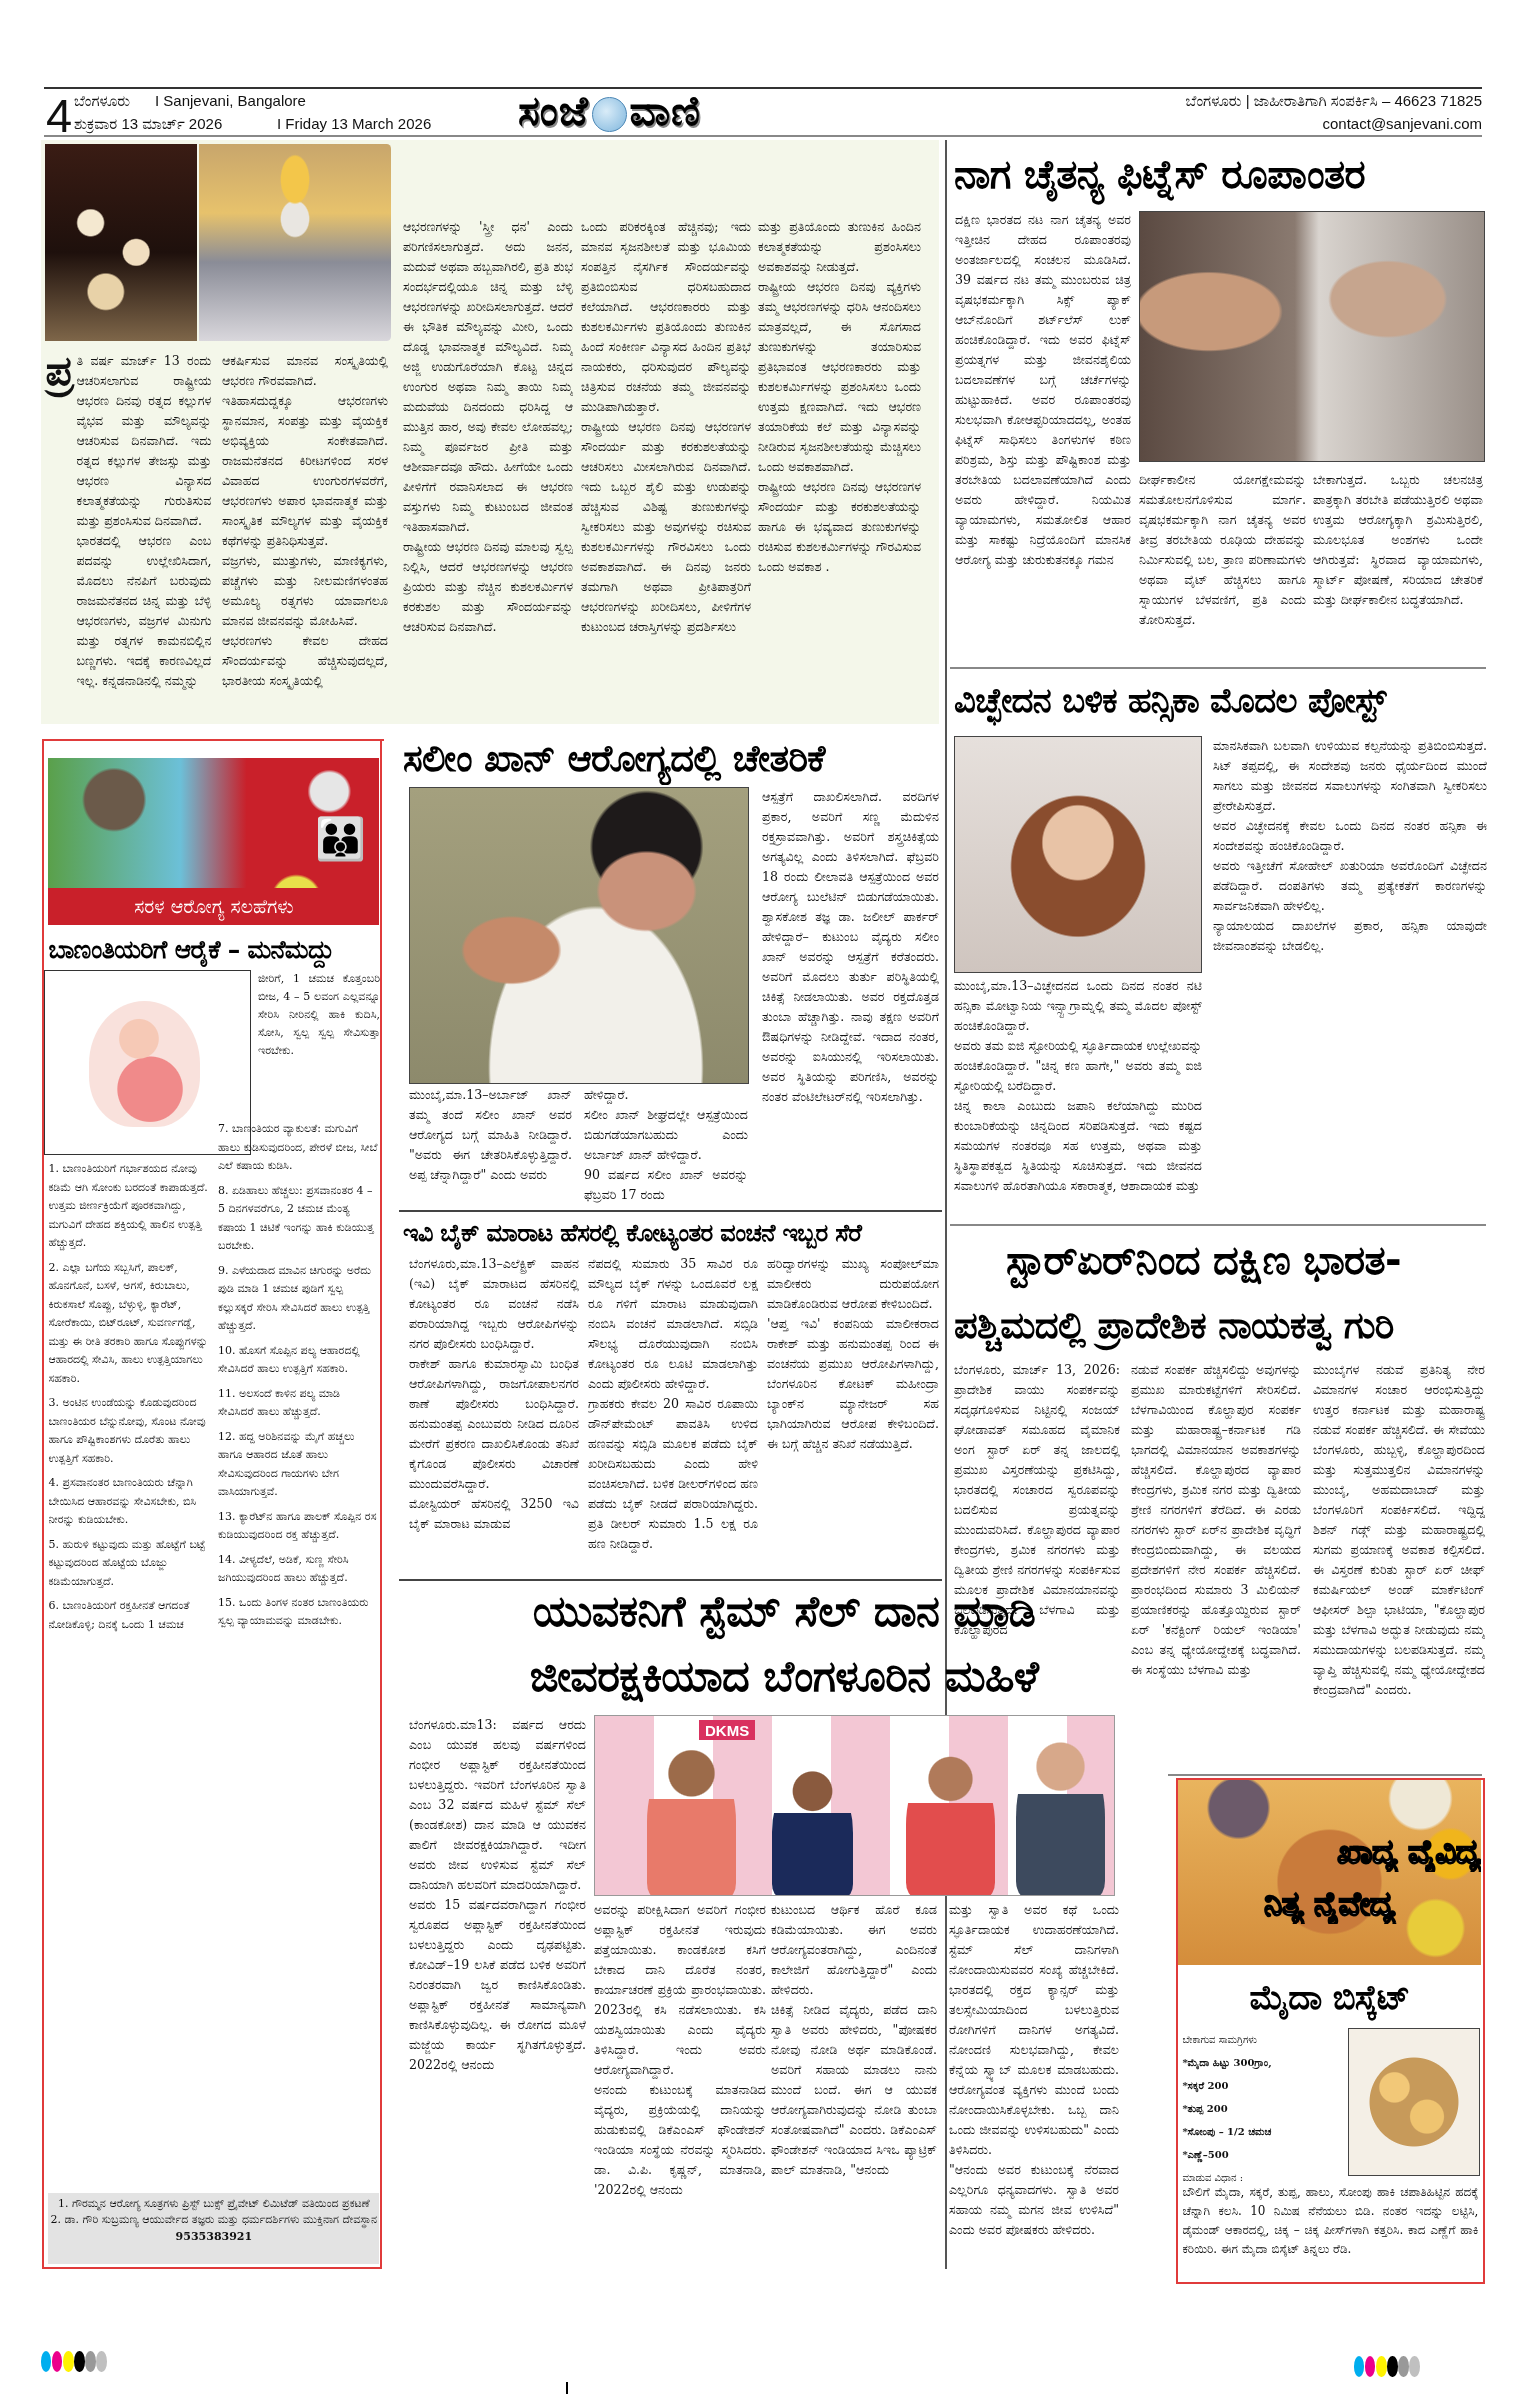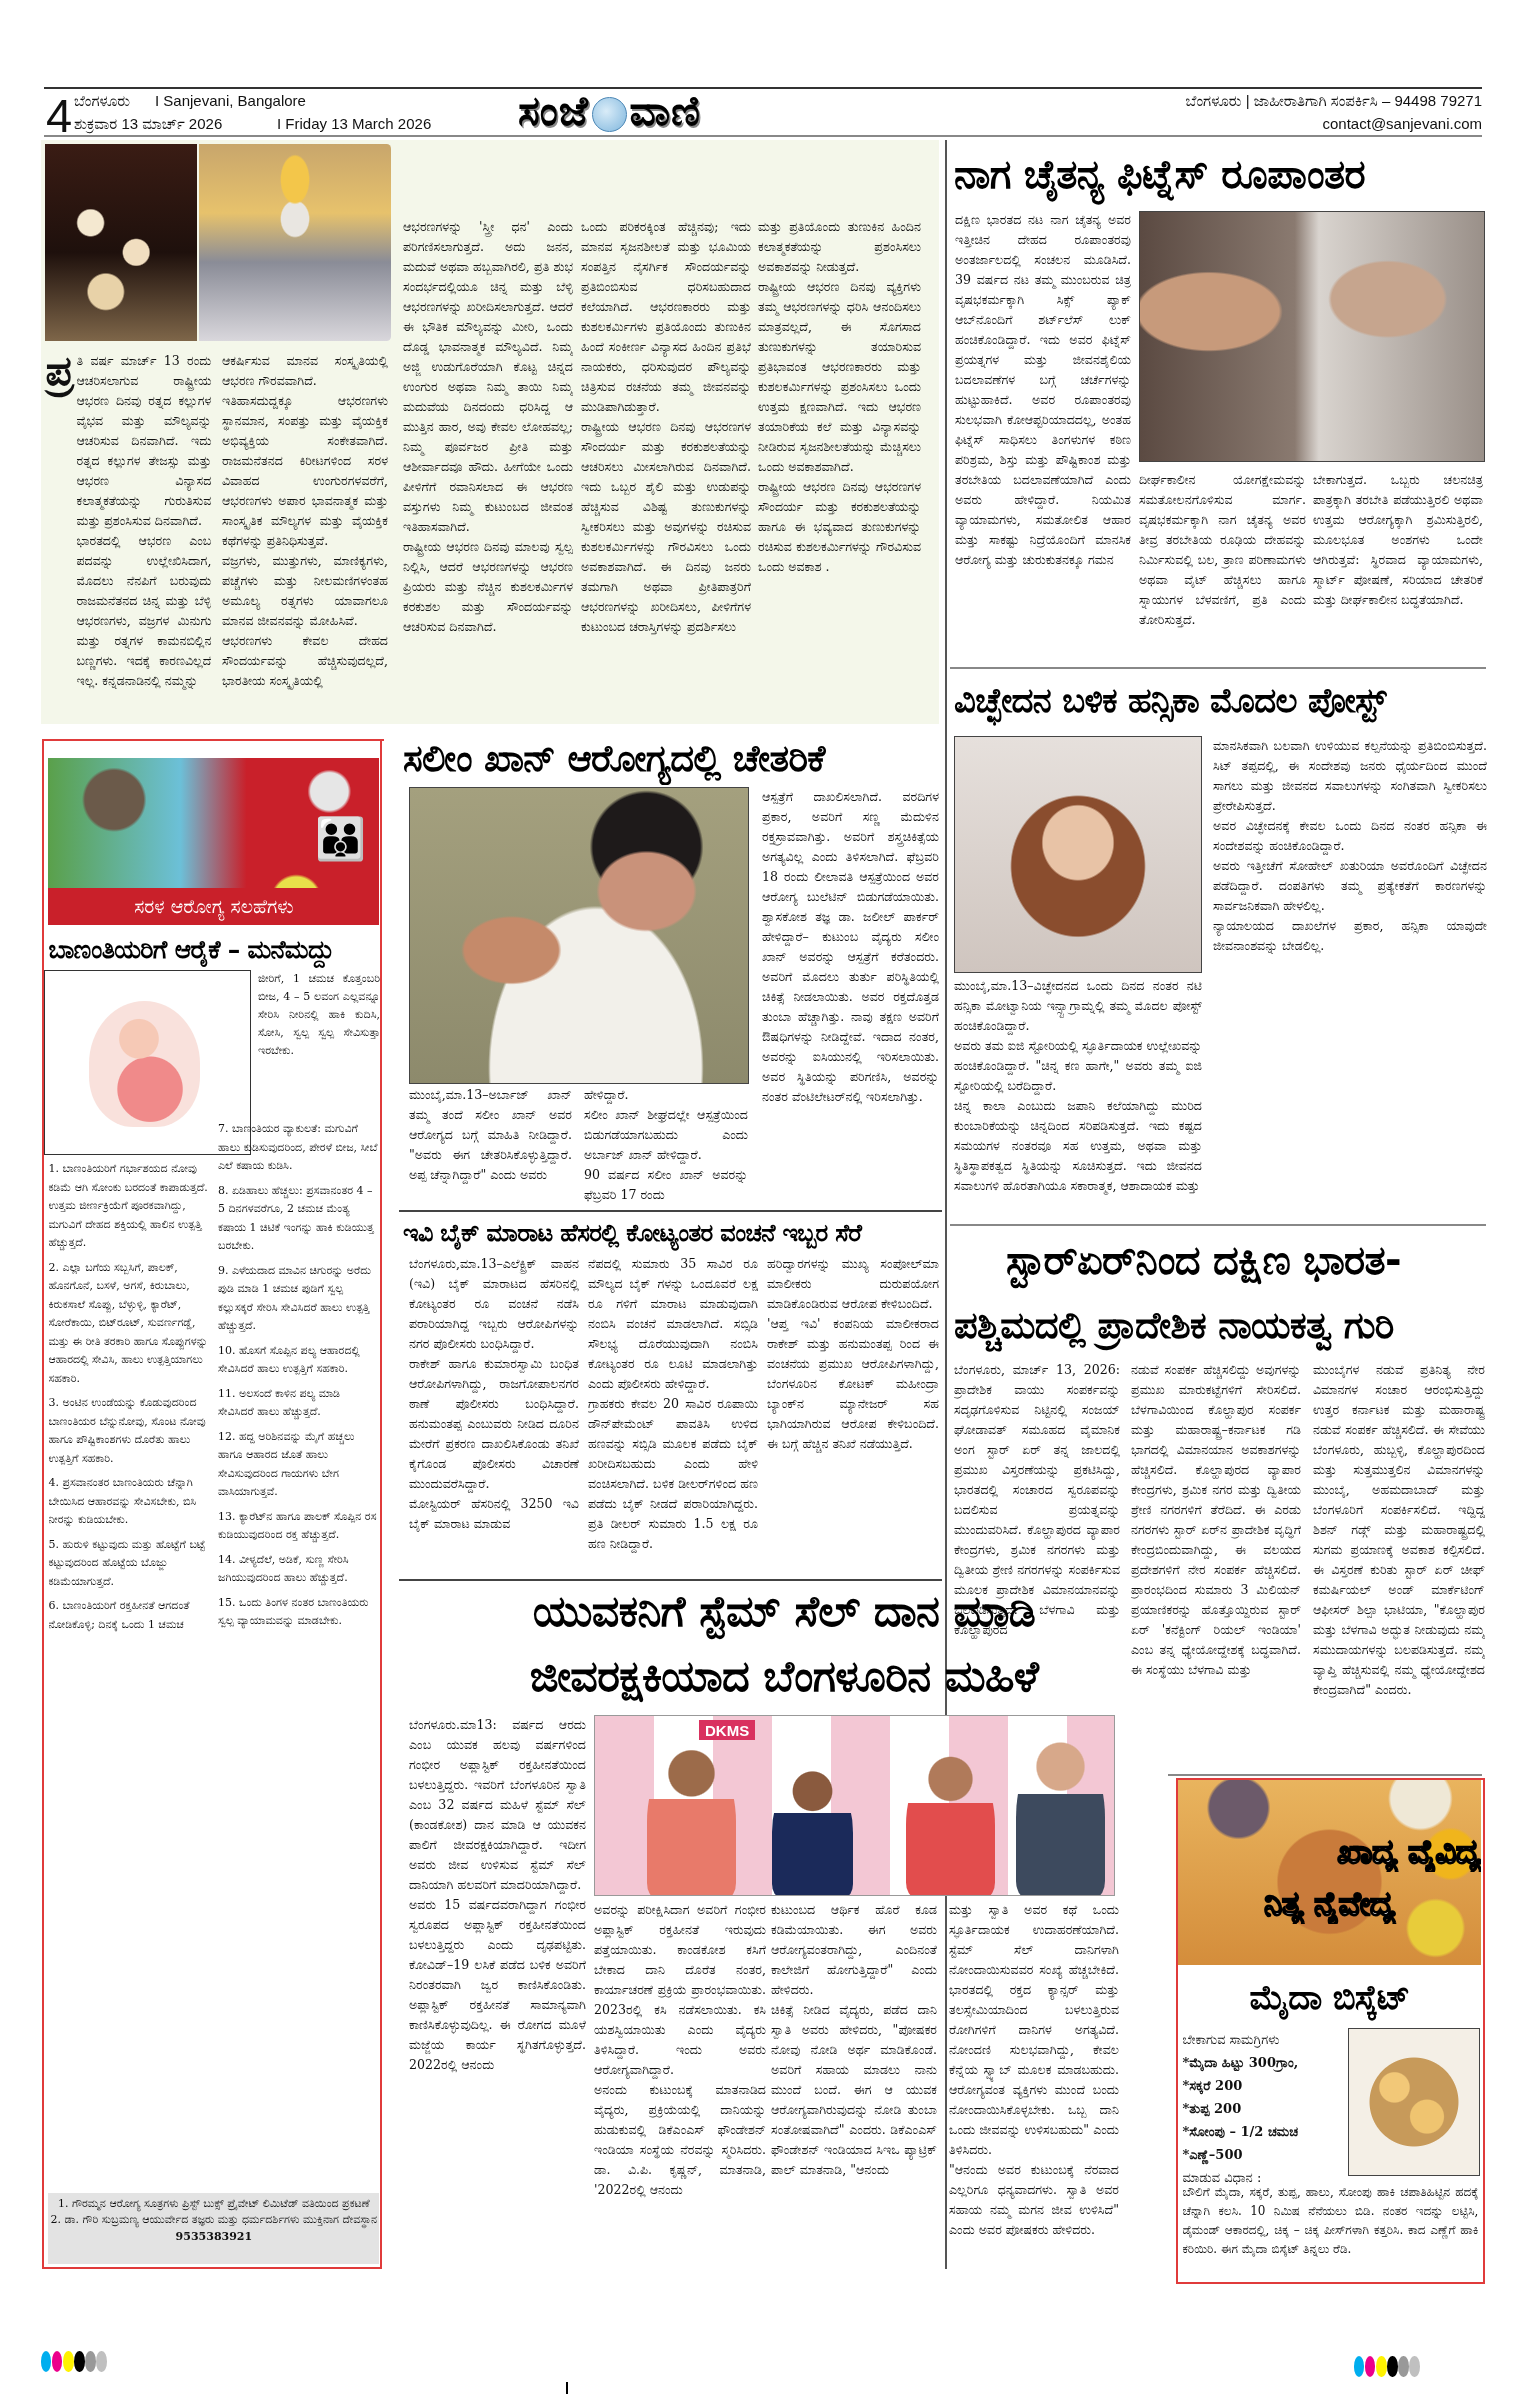--- a/index.html
+++ b/index.html
@@ -15,36 +15,36 @@
   .page-num { font-size: 47px; font-family: "Liberation Sans", sans-serif; font-weight: 400; line-height: 1; }
   .mast-left-top { font-size: 15px; font-family: "Liberation Sans", sans-serif; }
   .mast-right { font-size: 15px; font-family: "Liberation Sans", sans-serif; text-align: right; }
   .logo { font-size: 41px; font-weight: 900; font-family: "DejaVu Serif", serif; letter-spacing: 0.7px; color: #000; text-shadow: 1.5px 1.5px 0 #888; }
   .logo-globe { display: inline-block; width: 35px; height: 35px; border-radius: 50%; background: radial-gradient(circle at 40% 40%, #d9ecf8, #7fb6dd); border: 1.5px solid #4a86b5; vertical-align: middle; margin: 0 3px; }
   .orange-banner { background: #e4643f; color: #fff; }
   .cream { background: #f4f7ea; }
   .red-frame { border: 2.2px solid #e03b3b; }
   .reg-dot { display: inline-block; width: 10.4px; height: 21px; border-radius: 50%; margin-right: 0.7px; }
   .num-list { font-size: 12.6px; line-height: 20px; font-family: "DejaVu Serif", "Liberation Serif", serif; }
-  .ingredients { font-size: 13px; line-height: 23px; font-weight: 700; font-family: "DejaVu Serif", "Liberation Serif", serif; }
+  .ingredients { font-size: 10px; line-height: 23px; font-weight: 700; font-family: "DejaVu Serif", "Liberation Serif", serif; }
   .img-fill { position: absolute; inset: 0; }
 </style>
 </head>
 <body>
 
 <div class="rule" style="left:44px; top:87px; width:1438px; height:1.5px;"></div>
 <div class="abs page-num" style="left:46px; top:92px;">4</div>
 <div class="abs mast-left-top" style="left:74px; top:92px;">ಬೆಂಗಳೂರು</div>
 <div class="abs mast-left-top" style="left:155px; top:92px;">I  Sanjevani, Bangalore</div>
 <div class="abs mast-left-top" style="left:74px; top:115px;">ಶುಕ್ರವಾರ 13 ಮಾರ್ಚ್ 2026</div>
 <div class="abs mast-left-top" style="left:277px; top:115px;">I Friday  13 March 2026</div>
 <div class="abs logo" style="left:518px; top:87px; white-space:nowrap;">
   <span>ಸಂಜೆ</span><span class="logo-globe"></span><span>ವಾಣಿ</span>
 </div>
-<div class="abs mast-right" style="right:46px; top:92px; width:518px;">ಬೆಂಗಳೂರು  |  ಜಾಹೀರಾತಿಗಾಗಿ ಸಂಪರ್ಕಿಸಿ – 94498 79271</div>
+<div class="abs mast-right" style="right:46px; top:92px; width:518px;">ಬೆಂಗಳೂರು  |  ಜಾಹೀರಾತಿಗಾಗಿ ಸಂಪರ್ಕಿಸಿ – 46623 71825</div>
 <div class="abs mast-right" style="right:46px; top:115px; width:370px;">contact@sanjevani.com</div>
 <div class="rule" style="left:44px; top:135px; width:1438px; height:1.5px; background:#888;"></div>
 
 <div class="abs cream" style="left:41px; top:140px; width:898px; height:584px;">
   <div class="photo" style="left:4.4px; top:4.4px; width:152px; height:197px; border:none;">
     <div class="img-fill" style="background: radial-gradient(circle at 30% 40%, #f4e8d0 0 8%, transparent 9%), radial-gradient(circle at 60% 55%, #f1dec0 0 9%, transparent 10%), radial-gradient(circle at 40% 75%, #e8d2a8 0 10%, transparent 11%), linear-gradient(180deg, #3a1c14 0%, #1e100c 55%, #7e6649 100%);"></div>
   </div>
   <div class="photo" style="left:158px; top:4.4px; width:192px; height:197px; border:none; border-radius:0 4.4px 4.4px 0;">
     <div class="img-fill" style="background: radial-gradient(ellipse at 50% 18%, #f3c64a 0 10%, transparent 11%), radial-gradient(ellipse at 50% 38%, #e9e6e1 0 10%, transparent 11%), linear-gradient(180deg, #c8a66c 0%, #e7c26c 35%, #8a8c97 60%, #d9d7dc 100%);"></div>
   </div>

